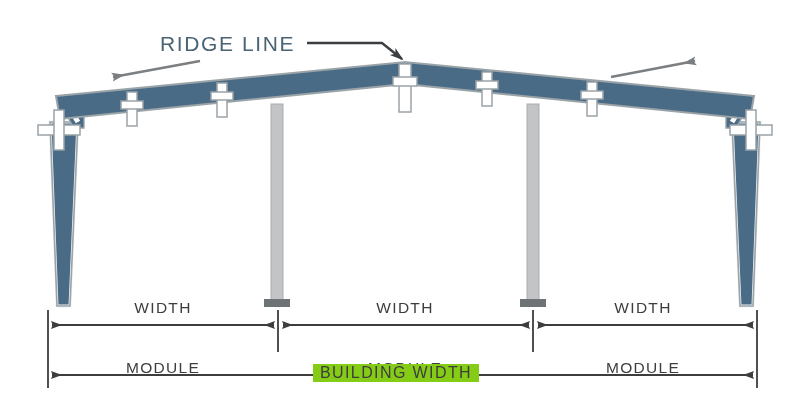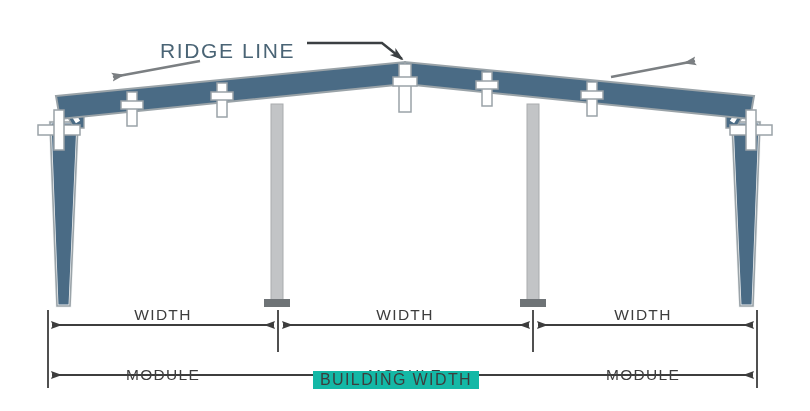--- a/index.html
+++ b/index.html
@@ -3,35 +3,35 @@
 <meta charset="utf-8">
 <style>
   html,body{margin:0;padding:0;background:#ffffff;}
   body{
     width:810px;height:411px;position:relative;overflow:hidden;
     font-family:"Liberation Sans", sans-serif;
     background:#ffffff;
   }
   #stage{position:absolute;left:0;top:0;width:810px;height:411px;}
   svg.layer{position:absolute;left:0;top:0;width:810px;height:411px;}
-  .txt{position:absolute;white-space:pre;letter-spacing:1.2px;margin-top:7px;}
+  .txt{position:absolute;white-space:pre;letter-spacing:1.2px;}
   .ridge-label{
     font-size:21px;color:#4a6475;font-weight:400;
     left:160px;top:32px;letter-spacing:1.6px;
   }
   .wm{
     font-size:15.5px;color:#3d3d3d;text-align:center;
     line-height:20px;letter-spacing:1.3px;width:160px;
   }
   .wm1{left:83px;top:258px;}
   .wm2{left:325px;top:258px;}
   .wm3{left:563px;top:258px;}
   .bw{
     font-size:16px;color:#3d3d3d;letter-spacing:1.4px;
-    left:313px;top:364px;background:#14b8a6;padding:0 7px;
+    left:313px;top:364px;background:#84cc16;padding:0 7px;
   }
 </style>
 </head>
 <body>
 
 <div id="stage">
 
   <svg class="layer" viewBox="0 0 810 411" xmlns="http://www.w3.org/2000/svg">
     <defs>
       <marker id="dimArrow" markerWidth="11" markerHeight="9" refX="10" refY="4.5" orient="auto" markerUnits="userSpaceOnUse">

